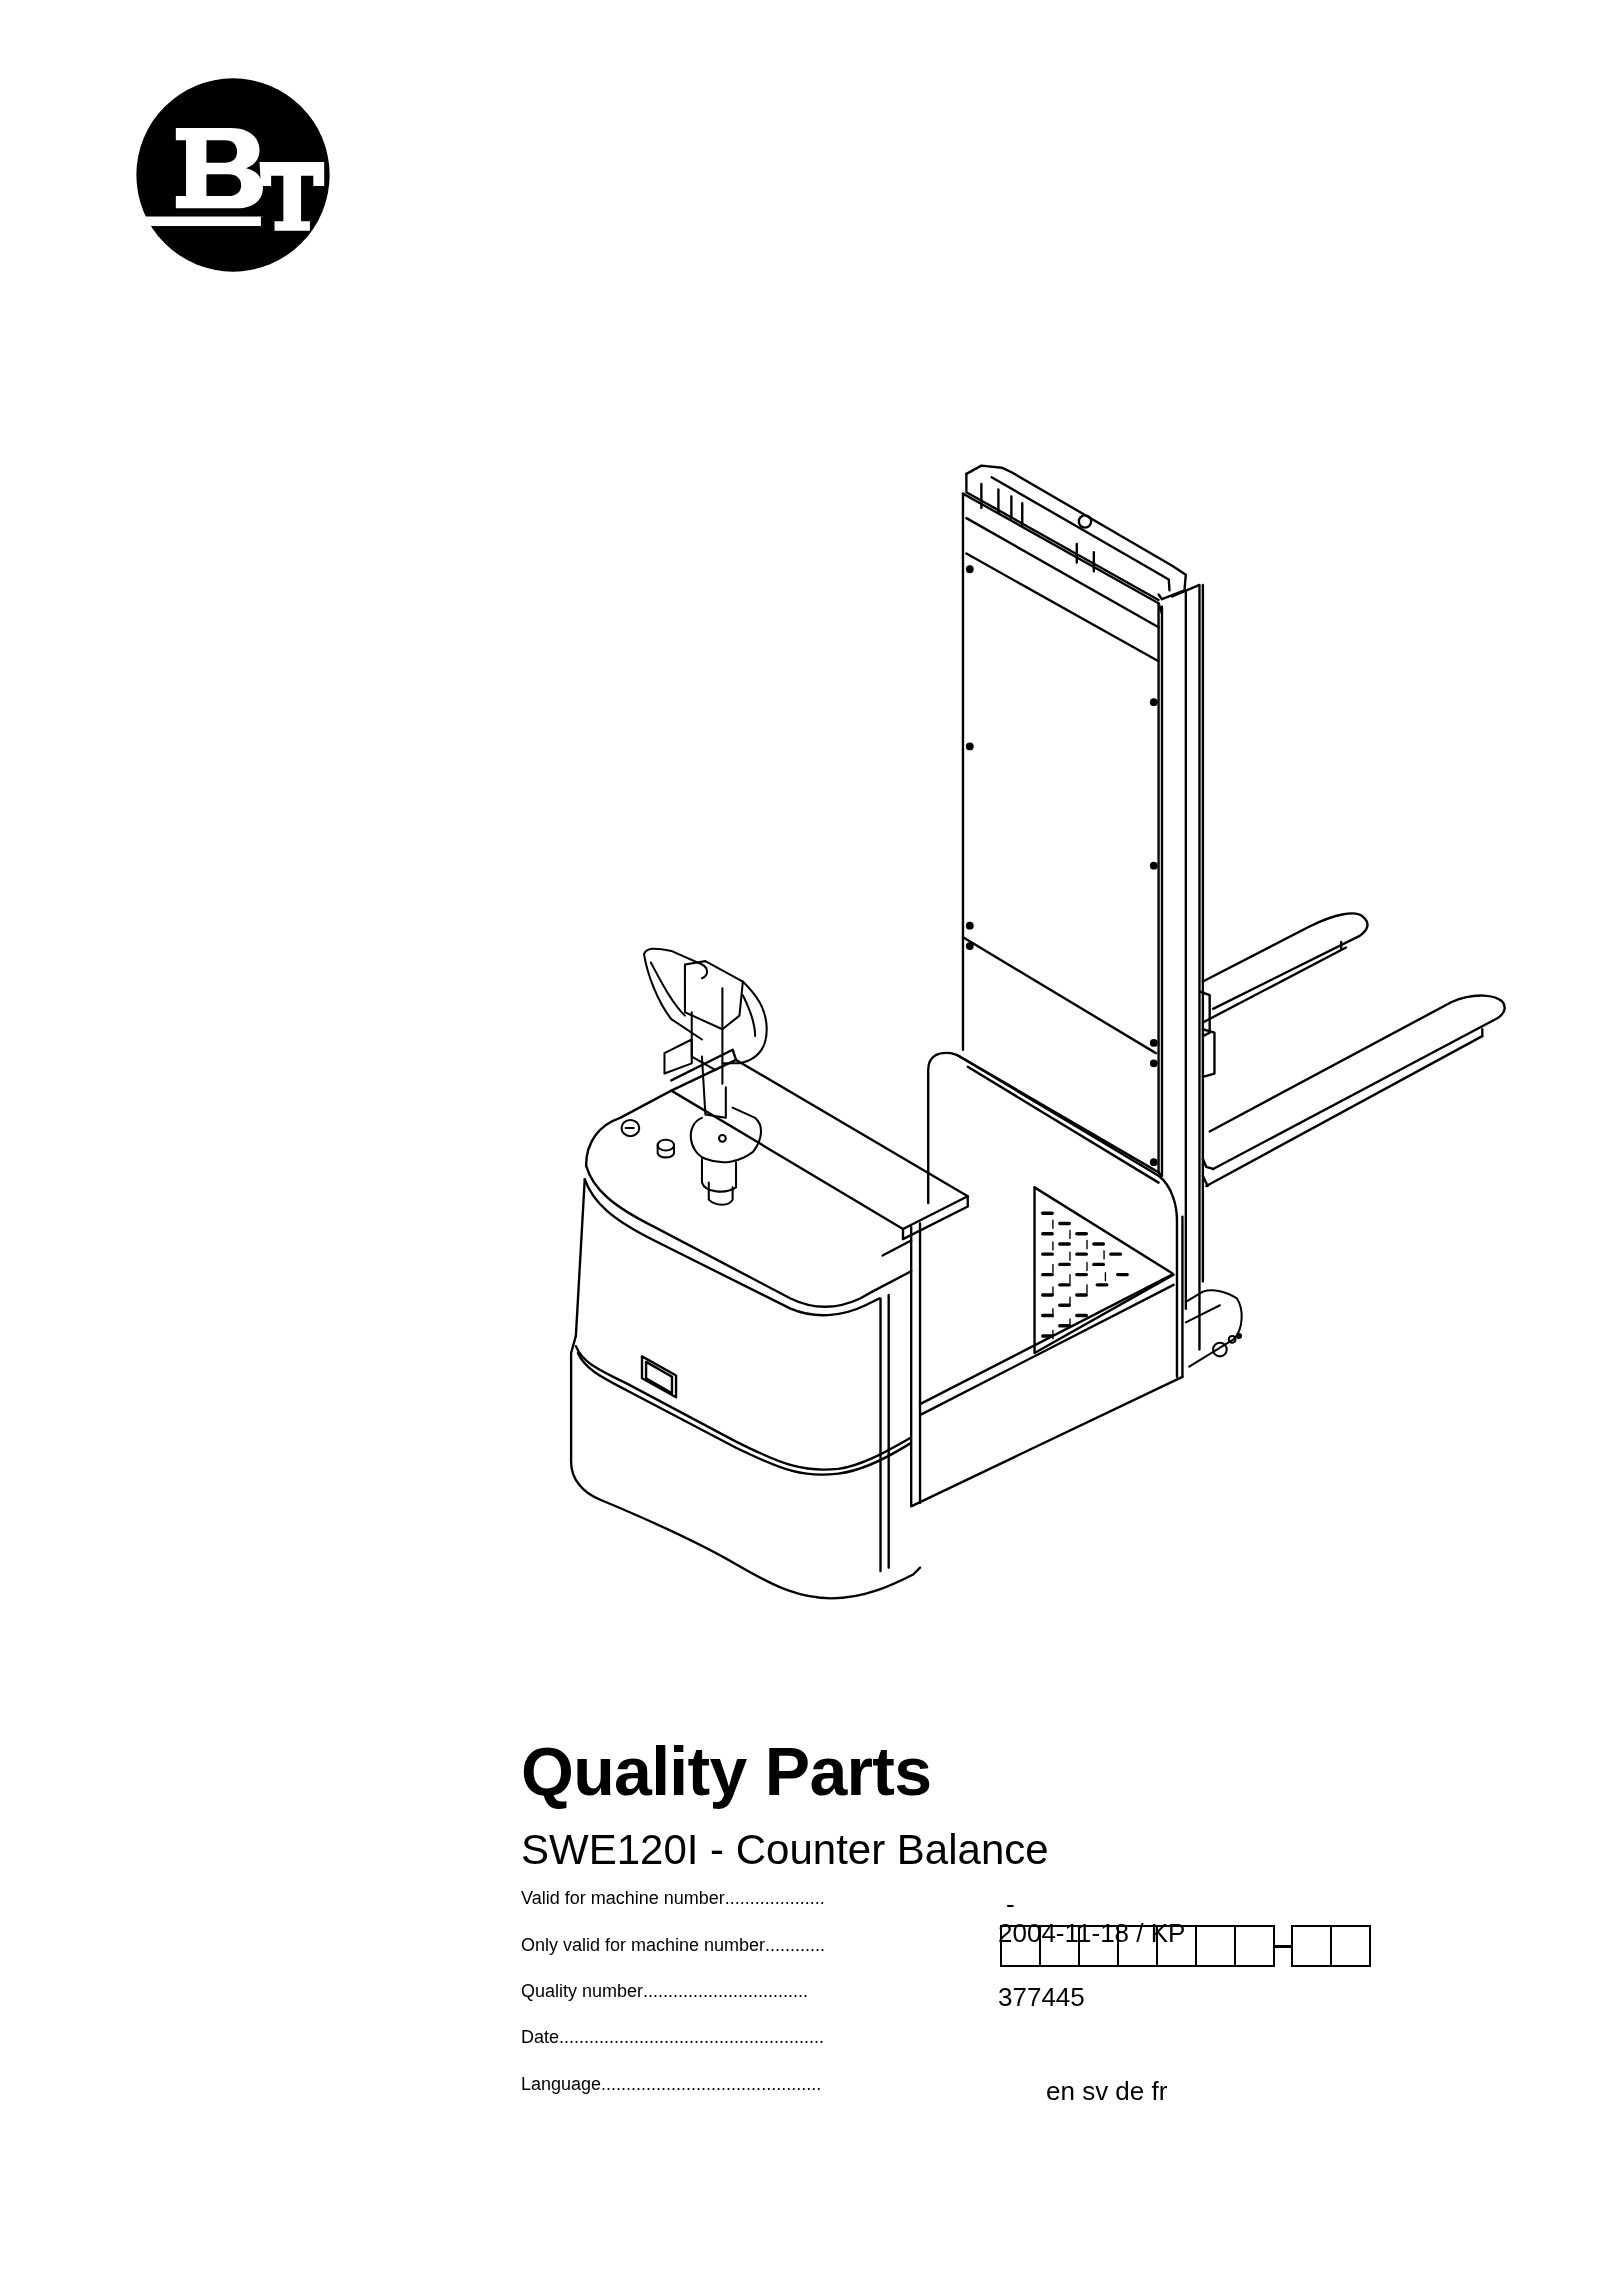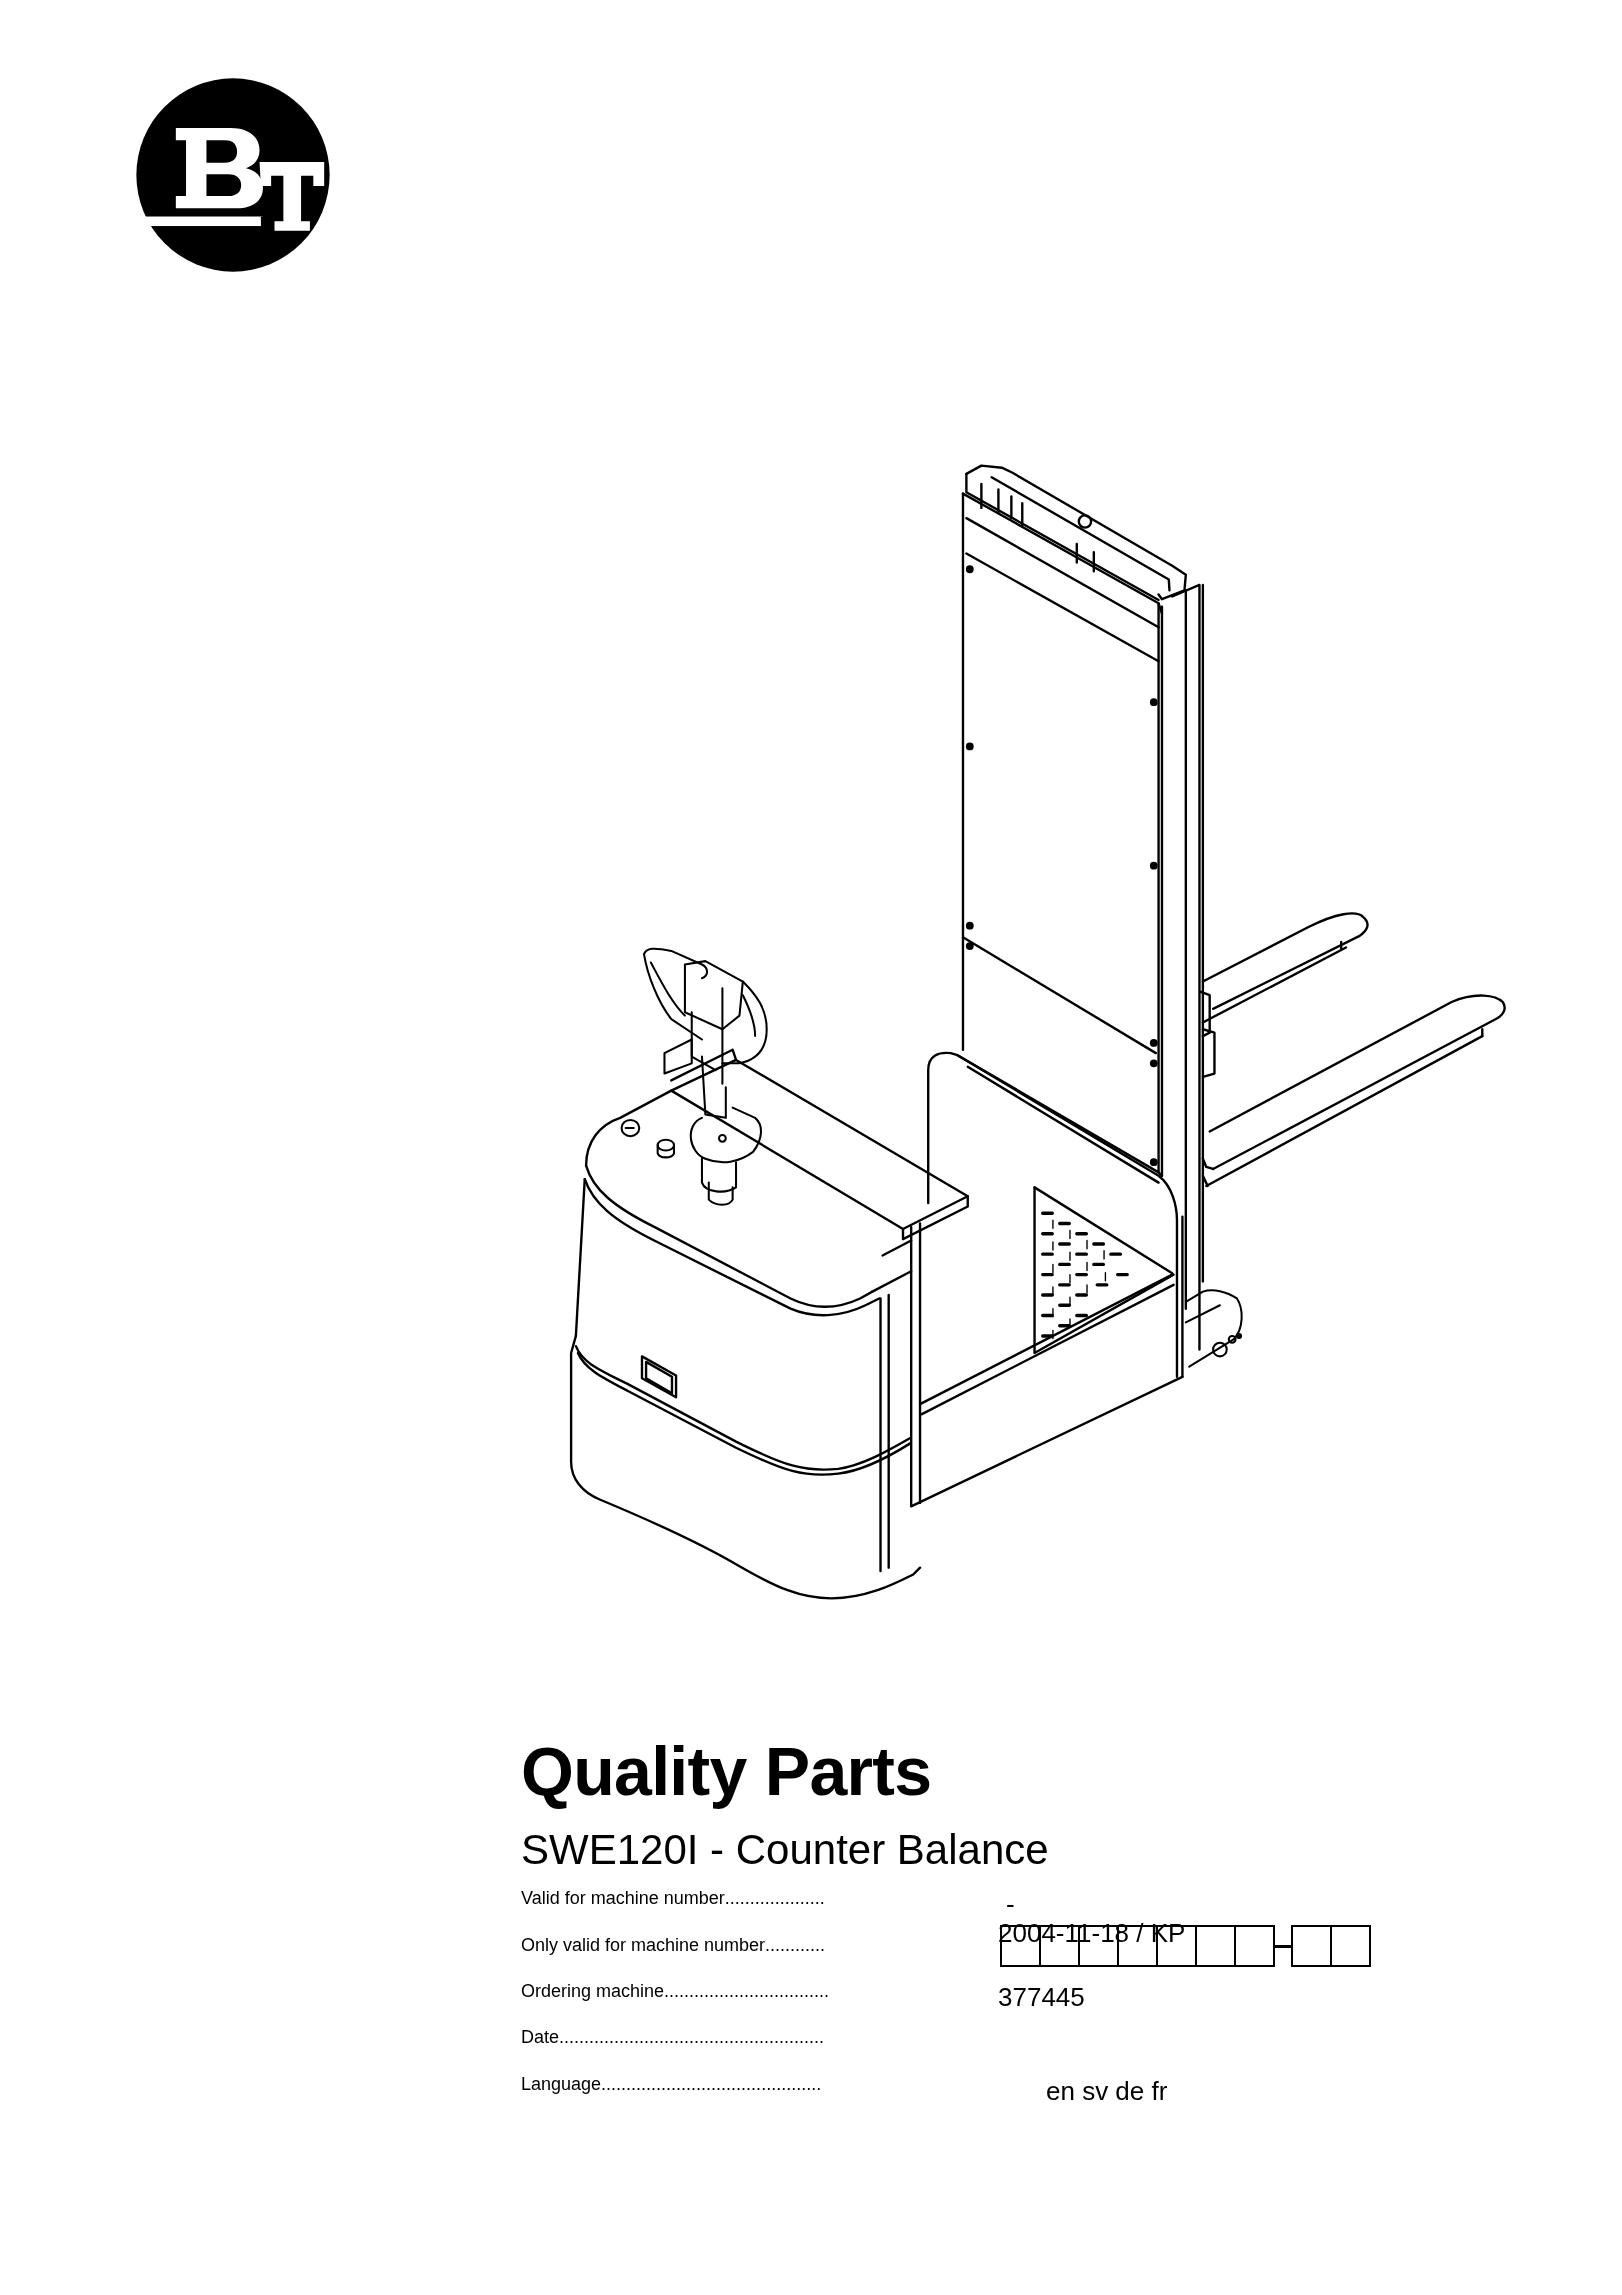--- a/index.html
+++ b/index.html
@@ -192,21 +192,21 @@
     <div class="mn-box"></div>
   </div>
   <div class="mn-dash"></div>
   <div class="mn-group">
     <div class="mn-box first"></div>
     <div class="mn-box"></div>
   </div>
 </div>
 
 <div class="field-row" style="top:1982px">
-  <span class="field-label">Ordering machine </span><span class="field-dots">.................................</span>
+  <span class="field-label">Quality number </span><span class="field-dots">.................................</span>
 </div>
 <div class="field-value" style="left:998px; top:1984px">377445</div>
 
 <div class="field-row" style="top:2028px">
   <span class="field-label">Date</span><span class="field-dots">.....................................................</span>
 </div>
 <div class="field-value" style="left:998px; top:1920px">2004-11-18 / KP</div>
 
 <div class="field-row" style="top:2075px">
   <span class="field-label">Language</span><span class="field-dots">............................................</span>

